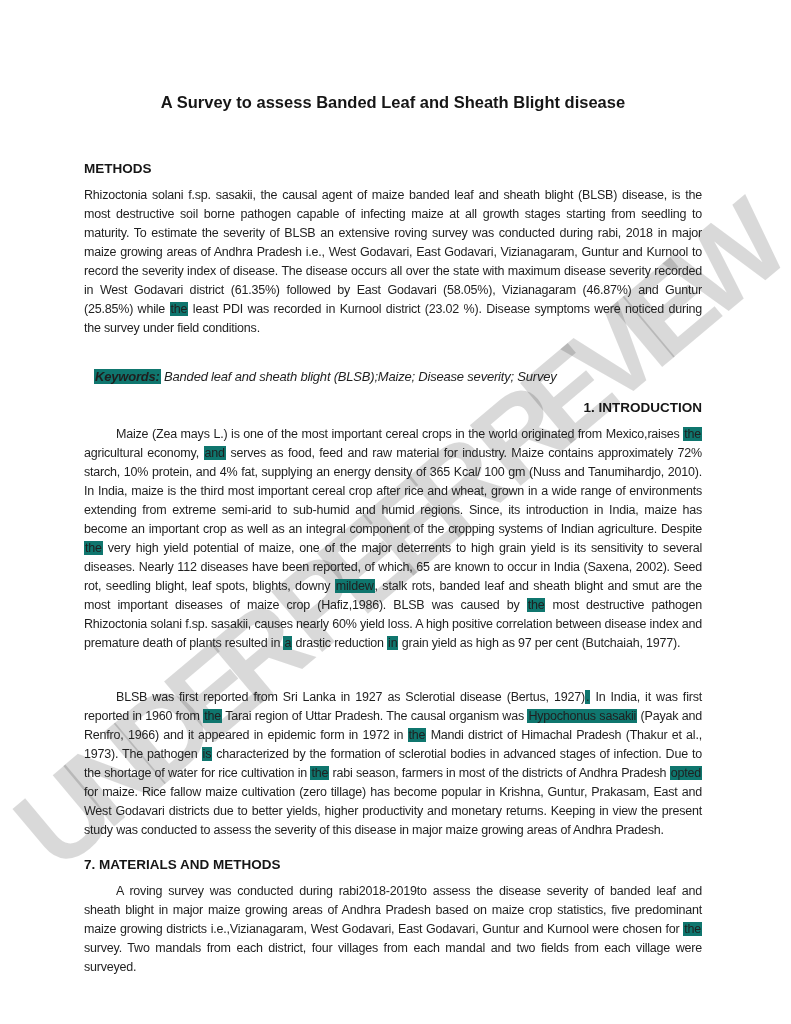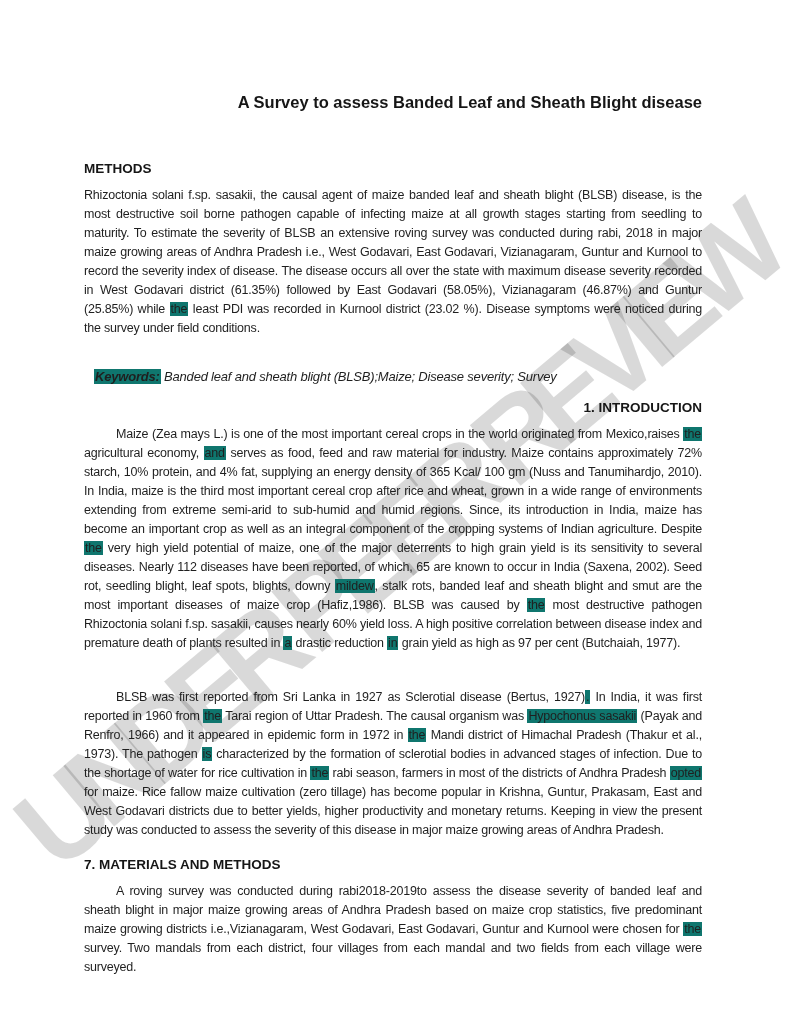--- a/index.html
+++ b/index.html
@@ -39,21 +39,21 @@
   }
   .content {
     position: absolute;
     left: 84px;
     top: 0;
     width: 618px;
     z-index: 1;
   }
   .title {
     margin-top: 92px;
-    text-align: right;
+    text-align: center;
     font-weight: bold;
     font-size: 16.5px;
     line-height: 21.5px;
     color: #161616;
   }
   .heading {
     font-weight: bold;
     font-size: 13.5px;
     line-height: 16px;
     color: #161616;

